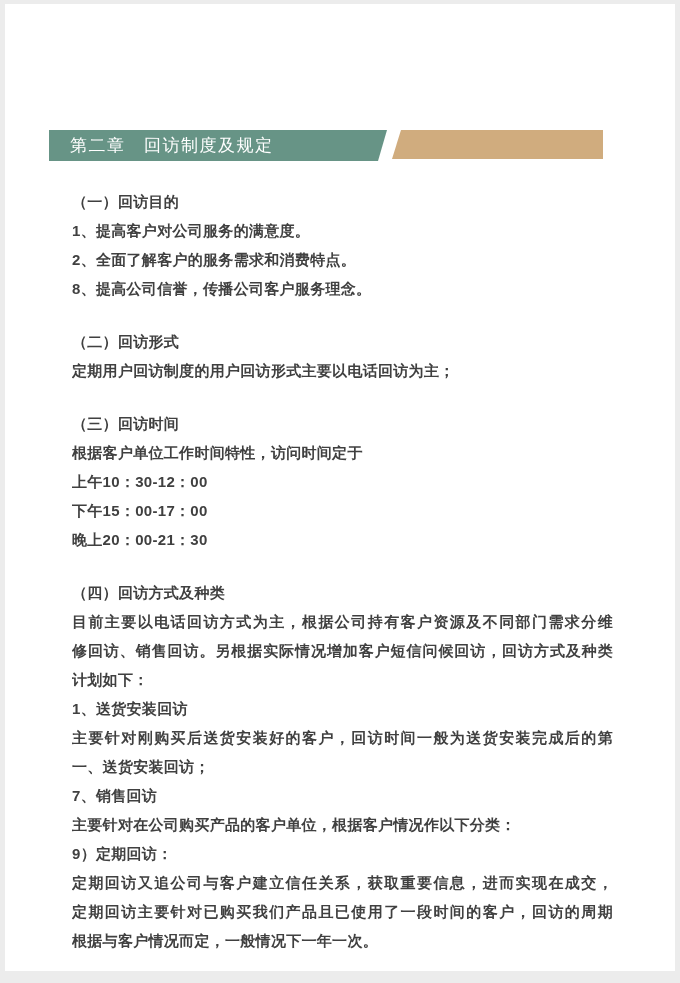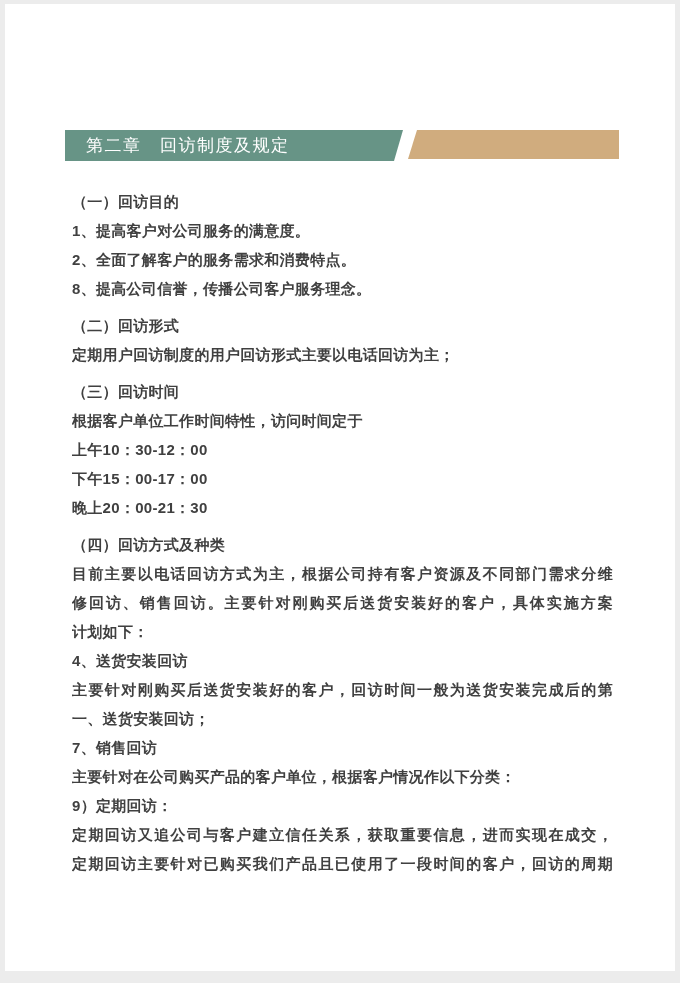--- a/index.html
+++ b/index.html
@@ -20,21 +20,21 @@
     overflow: hidden;
   }
   .paper {
     position: absolute;
     left: 5px; top: 4px; right: 5px; bottom: 12px;
     background: var(--paper);
   }
   
   .banner {
     position: absolute;
-    left: 60px; top: 126px;
+    left: 44px; top: 126px;
     width: 574px; height: 31px;
   }
   .banner-main {
     position: absolute;
     left: 0; top: 0;
     width: 338px; height: 31px;
     background: var(--teal);
     clip-path: polygon(0 0, 100% 0, calc(100% - 9px) 100%, 0 100%);
     color: var(--banner-text);
     font-size: 17px;
@@ -51,21 +51,21 @@
   }
   
   .content {
     position: absolute;
     left: 67px; top: 183px;
     width: 541px;
     font-size: 15px;
     color: var(--text);
     letter-spacing: 0.3px;
   }
-  .section + .section { margin-top: 8px; }
+  .section + .section { margin-top: 24px; }
   .line {
     height: 29px;
     line-height: 29px;
     white-space: pre;
     overflow: hidden;
     font-weight: bold;
   }
   .line.fill {
     white-space: normal;
     text-align: justify;
@@ -102,26 +102,27 @@
       <div class="line">（三）回访时间</div>
       <div class="line">根据客户单位工作时间特性，访问时间定于</div>
       <div class="line">上午10：30-12：00</div>
       <div class="line">下午15：00-17：00</div>
       <div class="line">晚上20：00-21：30</div>
     </div>
 
     <div class="section">
       <div class="line">（四）回访方式及种类</div>
       <div class="line fill">目前主要以电话回访方式为主，根据公司持有客户资源及不同部门需求分维</div>
-      <div class="line fill">修回访、销售回访。主要针对刚购买后送货安装好的客户，具体实施方案</div>
+      <div class="line fill">修回访、销售回访。另根据实际情况增加客户短信问候回访，回访方式及种类</div>
       <div class="line">计划如下：</div>
-      <div class="line">4、送货安装回访</div>
+      <div class="line">1、送货安装回访</div>
       <div class="line fill">主要针对刚购买后送货安装好的客户，回访时间一般为送货安装完成后的第</div>
       <div class="line">一、送货安装回访；</div>
       <div class="line">7、销售回访</div>
       <div class="line">主要针对在公司购买产品的客户单位，根据客户情况作以下分类：</div>
       <div class="line">9）定期回访：</div>
       <div class="line fill">定期回访又追公司与客户建立信任关系，获取重要信息，进而实现在成交，</div>
       <div class="line fill">定期回访主要针对已购买我们产品且已使用了一段时间的客户，回访的周期</div>
+      <div class="line">根据与客户情况而定，一般情况下一年一次。</div>
     </div>
 
   </div>
 </div>
 
 </body></html>

